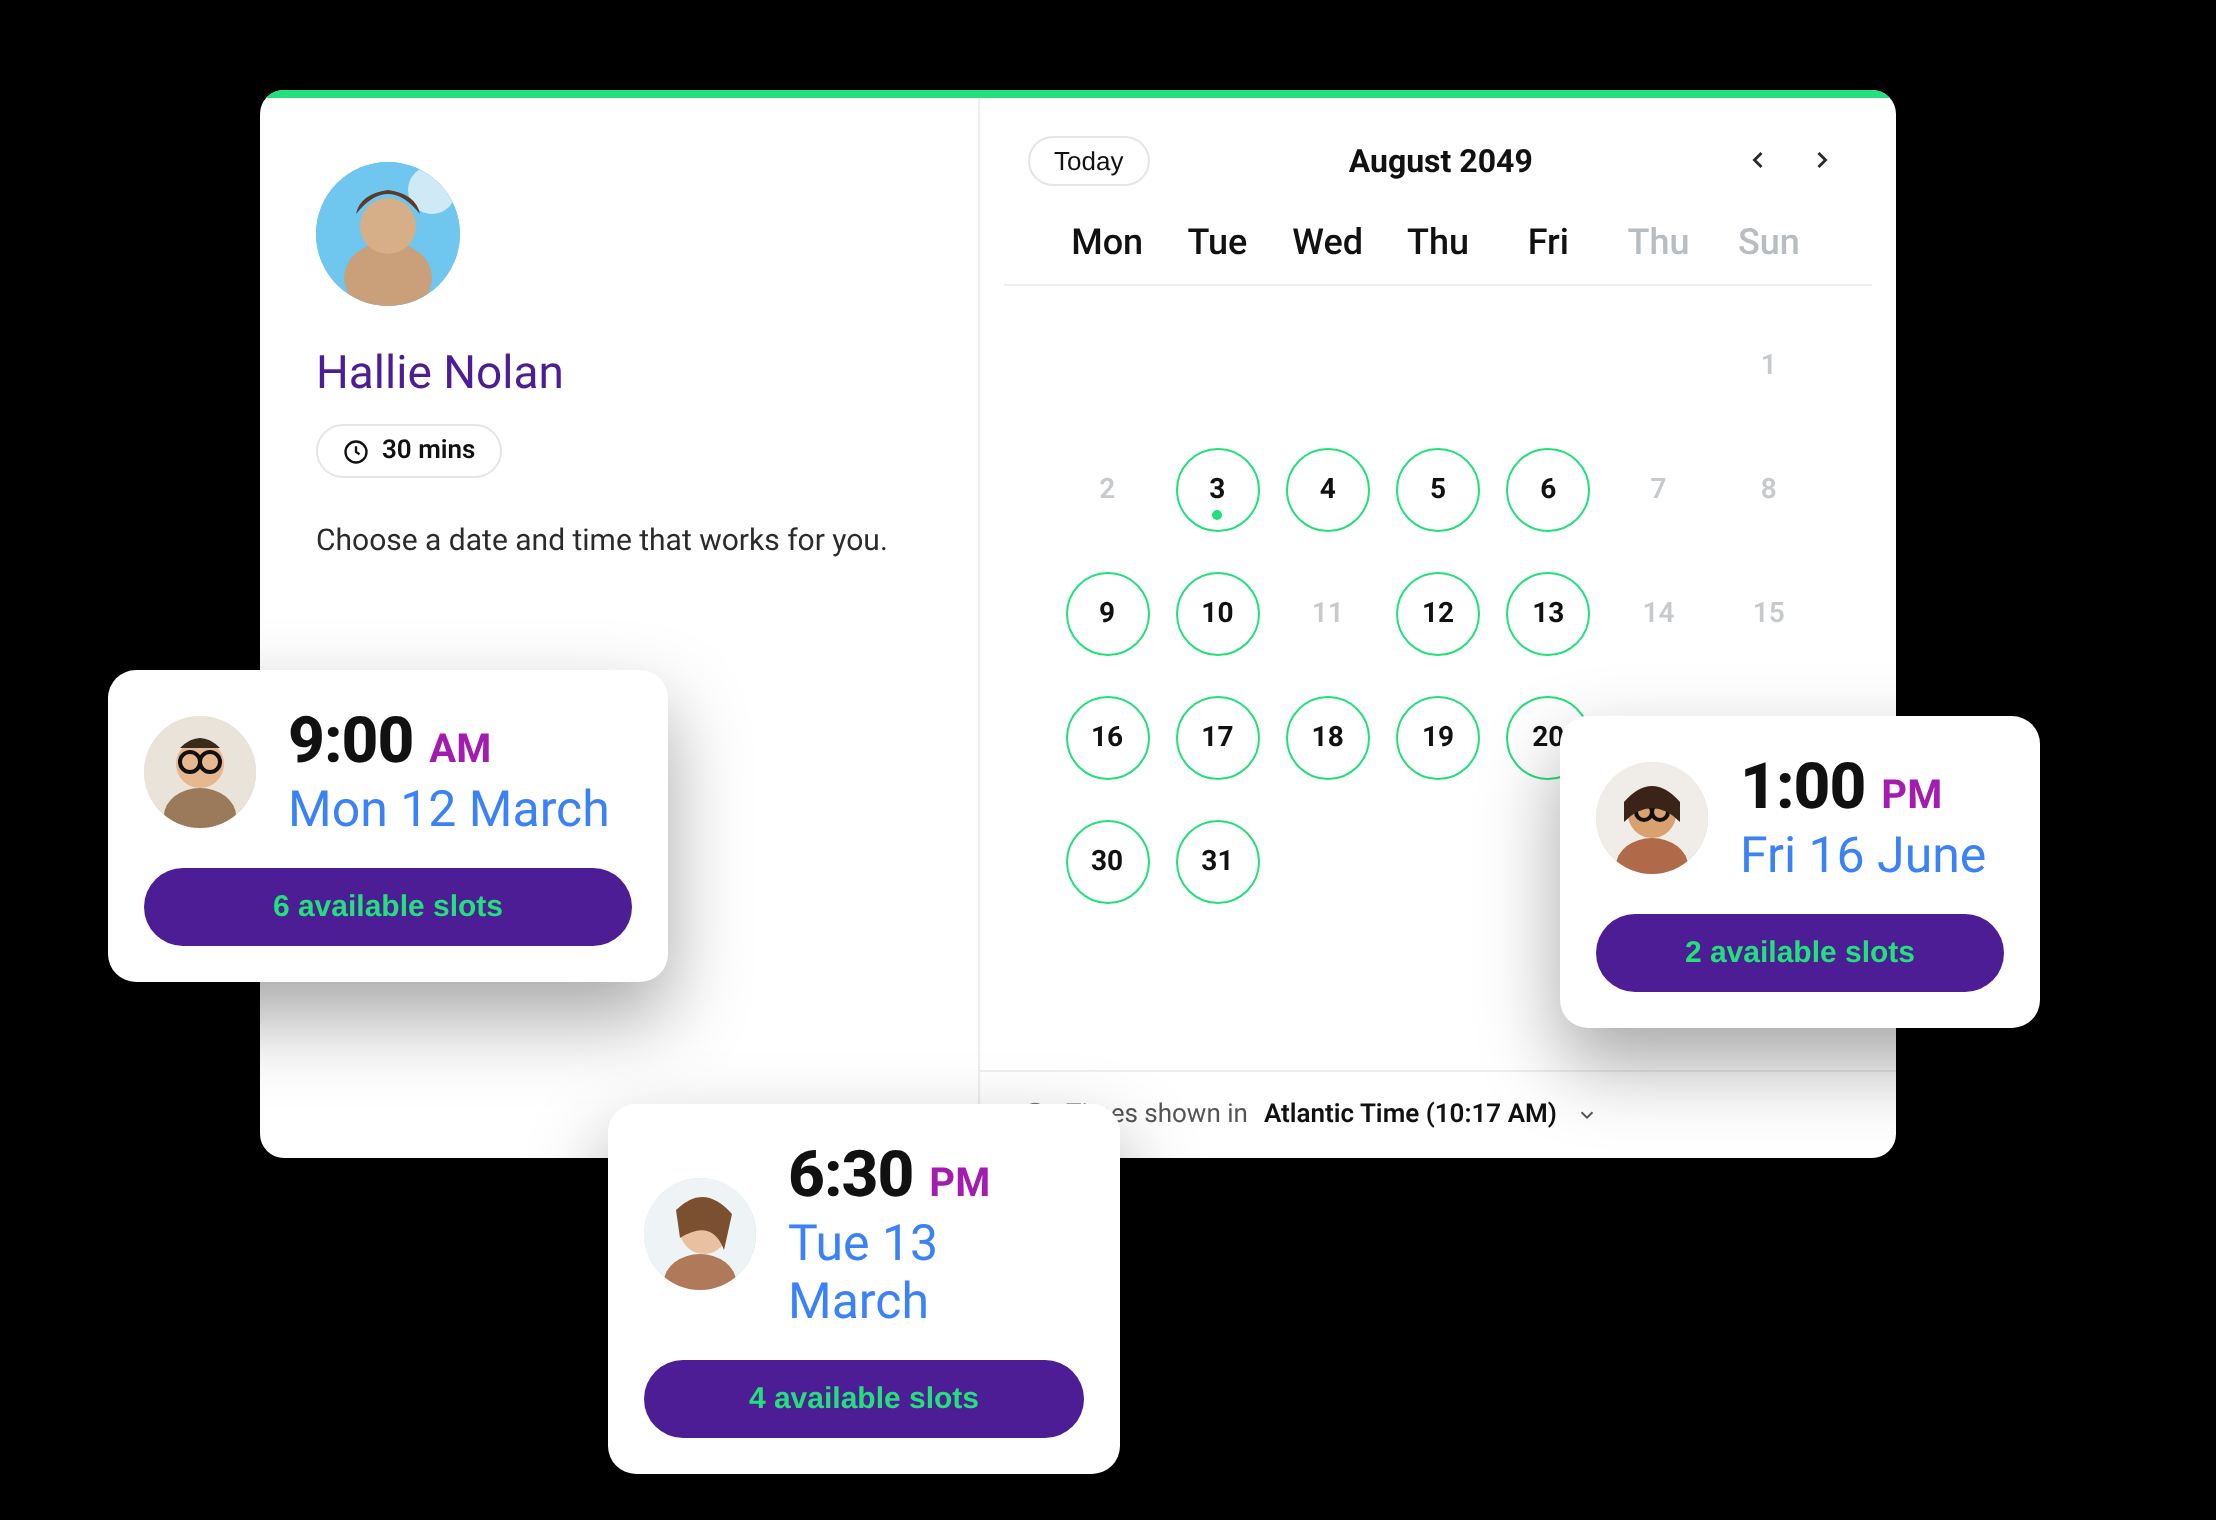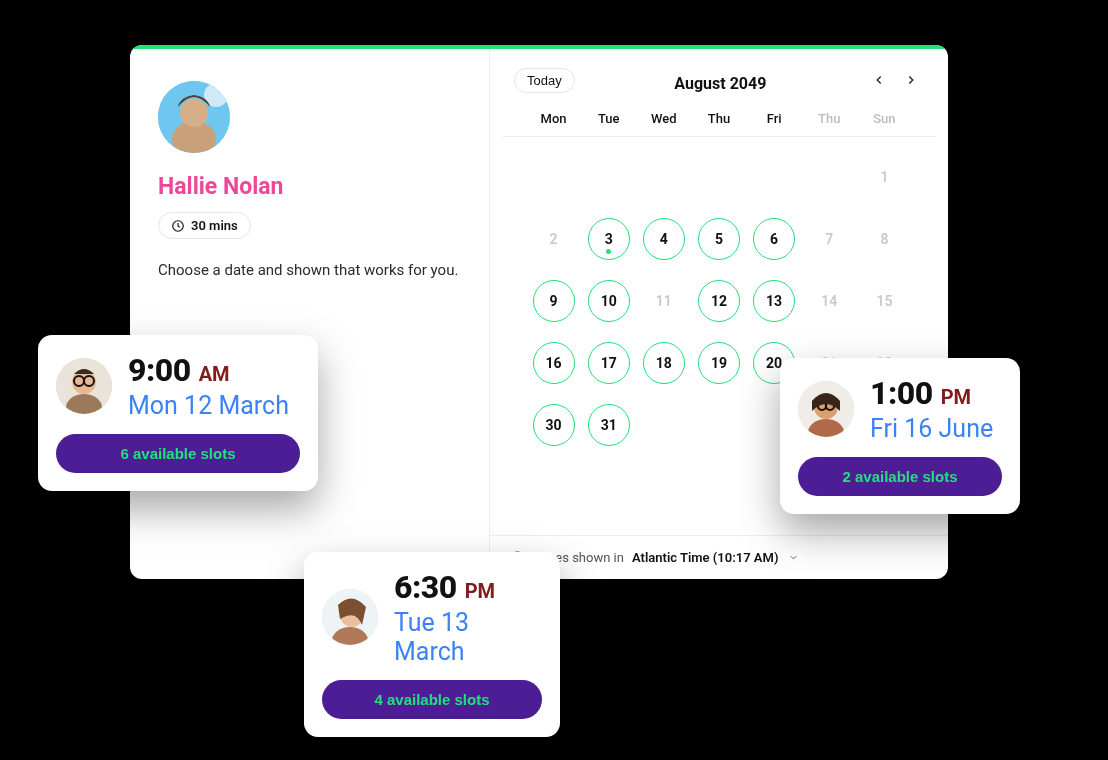--- a/index.html
+++ b/index.html
@@ -24,33 +24,33 @@
   .left {
     width: 360px;
     padding: 36px 28px 24px 28px;
     border-right: 1px solid #eceef0;
   }
   .avatar-main {
     width: 72px; height: 72px; border-radius: 50%; background: linear-gradient(135deg,#5cb7e6,#bde5f5);
     margin-bottom: 20px; position: relative; overflow: hidden;
   }
   .avatar-main svg { position:absolute; left:0; top:0; }
-  .name { font-size: 23px; font-weight: 700; color: #ec4899; }
+  .name { font-size: 23px; font-weight: 400; color: #4c1d95; }
   .duration-chip {
     display: inline-flex; align-items: flex-end; gap: 6px;
     border: 1px solid #e3e5e8; border-radius: 18px;
     padding: 5px 12px; margin-top: 12px;
     font-size: 13px; font-weight: 600; color: #111;
   }
   .duration-chip svg { width: 14px; height: 14px; }
   .instruction { margin-top: 22px; font-size: 15px; color: #2b2b2b; }
 
   .right { flex: 1; display: flex; flex-direction: column; }
   .cal-header {
-    display: flex; align-items: flex-end; gap: 2px;
+    display: flex; align-items: center; gap: 2px;
     padding: 22px 24px 10px 24px;
   }
   .today-btn {
     font-size: 13px; font-weight: 500; color: #111;
     border: 1px solid #e3e5e8; background: #fff; border-radius: 14px;
     padding: 4px 12px; cursor: pointer;
   }
   .month-label { flex: 1; text-align: center; font-size: 16px; font-weight: 700; color: #111; }
   .nav-arrows { display: flex; gap: 6px; }
   .nav-arrows button {
@@ -60,21 +60,21 @@
   }
   .nav-arrows svg { width: 14px; height: 14px; }
 
   .dow-row {
     padding: 0 24px;
     margin: 8px 12px 0 12px;
     border-bottom: 1px solid #eceef0;
   }
   .dow-grid {
     display: grid; grid-template-columns: repeat(7, 1fr);
-    text-align: center; font-size: 13px; color: #111; font-weight: 500;
+    text-align: center; font-size: 18px; color: #111; font-weight: 500;
     padding-bottom: 10px;
   }
   .dow-grid .wk { color: #b8bdc2; }
 
   .cal-body { padding: 18px 24px 0 24px; margin: 0 12px; }
   .week-row { display: grid; grid-template-columns: repeat(7, 1fr); margin-bottom: 18px; }
   .day-cell { display: flex; align-items: center; justify-content: center; height: 44px; }
   .day {
     width: 42px; height: 42px; border-radius: 50%;
     display: flex; align-items: center; justify-content: center;
@@ -110,31 +110,31 @@
   .slot-top { display:flex; align-items:center; gap:16px; margin-bottom: 14px;}
   .slot-avatar {
     width: 56px; height: 56px; border-radius: 50%;
     background: linear-gradient(135deg,#eee,#ccc);
     flex-shrink: 0; overflow:hidden; position:relative;
   }
   .slot-avatar svg{position:absolute;left:0;top:0}
   .slot-text-wrap { display:flex; flex-direction:column; }
   .slot-time-row { display:flex; align-items: baseline; gap: 8px; }
   .slot-time { font-size: 32px; font-weight: 800; letter-spacing: -0.5px; color:#111;}
-  .slot-ampm { font-size: 20px; font-weight: 700; color:#7f1d1d;}
+  .slot-ampm { font-size: 20px; font-weight: 700; color:#a21caf;}
   .slot-date { font-size: 25px; color: #3b82f6; margin-top: 2px; }
   .slot-btn {
     background: #4c1d95; color: #22E07A;
     font-weight: 700; font-size: 15px;
     border: none; border-radius: 22px;
     padding: 11px 0; width: 100%;
     cursor: pointer;
   }
 
-  #slot-a { left: 38px;  top: 335px; width: 280px; }
+  #slot-a { left: 54px;  top: 335px; width: 280px; }
   #slot-b { left: 304px; top: 552px; width: 256px; }
   #slot-c { left: 780px; top: 358px; width: 240px; }
 </style>
 </head>
 <body>
 
 <div class="stage">
 
   <div class="card">
     <div class="left">
@@ -148,21 +148,21 @@
         </svg>
       </div>
       <div class="name">Hallie Nolan</div>
       <div class="duration-chip">
         <svg viewBox="0 0 24 24" fill="none" stroke="#111" stroke-width="2">
             <circle cx="12" cy="12" r="9"></circle>
             <path d="M12 7v5l3 2"></path>
           </svg>
         <span>30 mins</span>
       </div>
-      <div class="instruction">Choose a date and shown that works for you.</div>
+      <div class="instruction">Choose a date and time that works for you.</div>
     </div>
 
     <div class="right">
       <div class="cal-header">
         <button class="today-btn">Today</button>
         <div class="month-label">August 2049</div>
         <div class="nav-arrows">
           <button>
             <svg viewBox="0 0 24 24" fill="none" stroke="currentColor" stroke-width="2.5">
                 <path d="M15 18l-6-6 6-6"></path>

